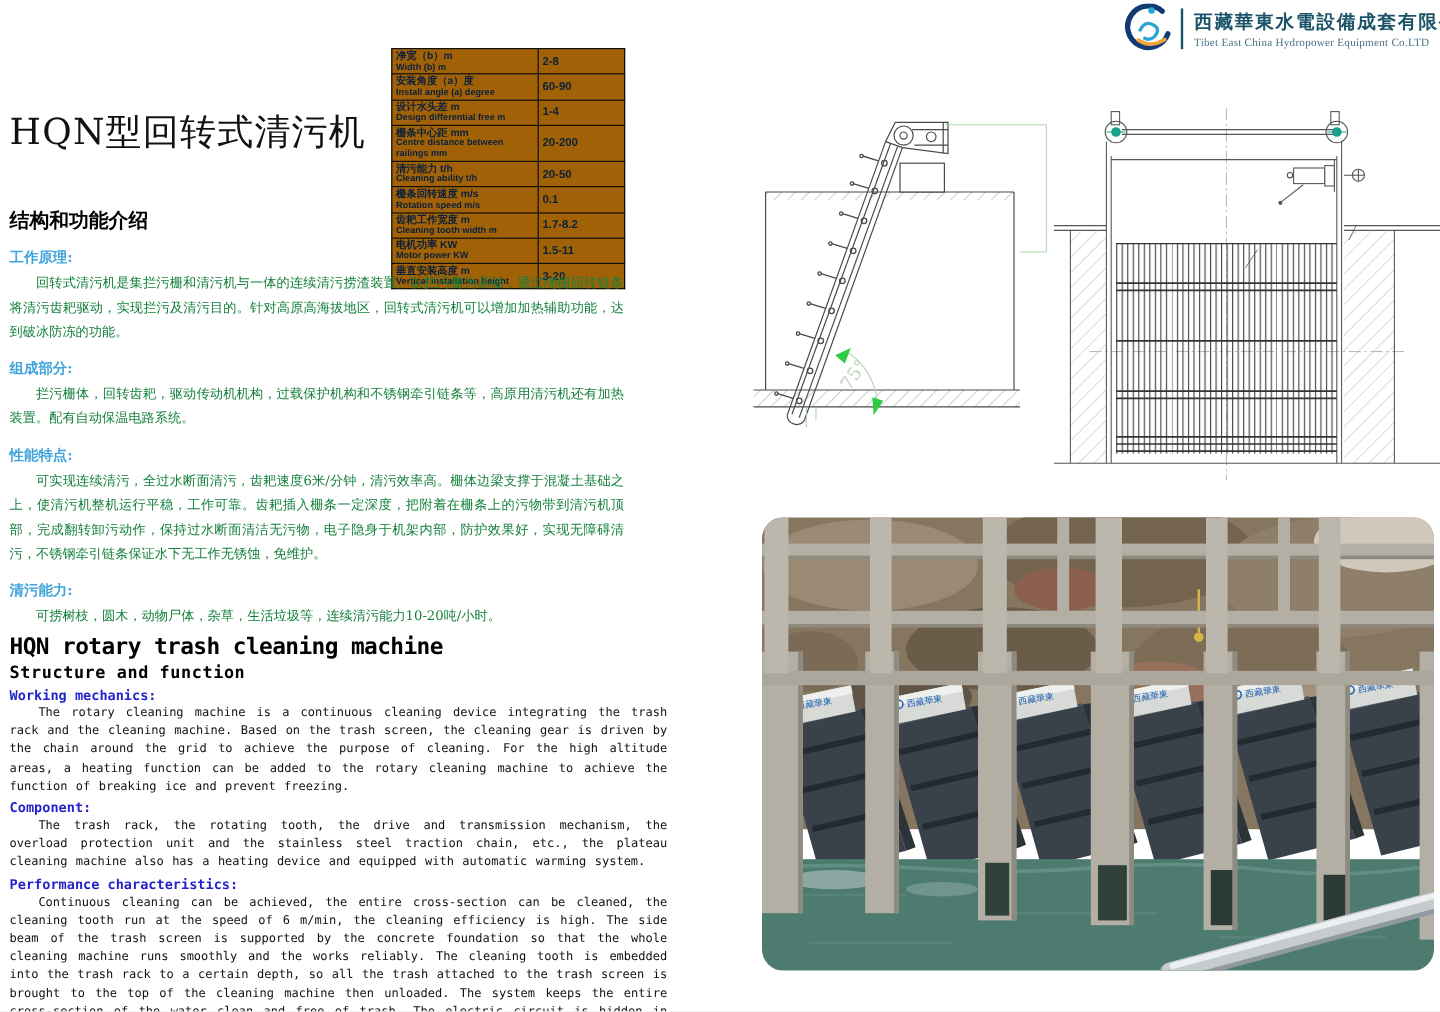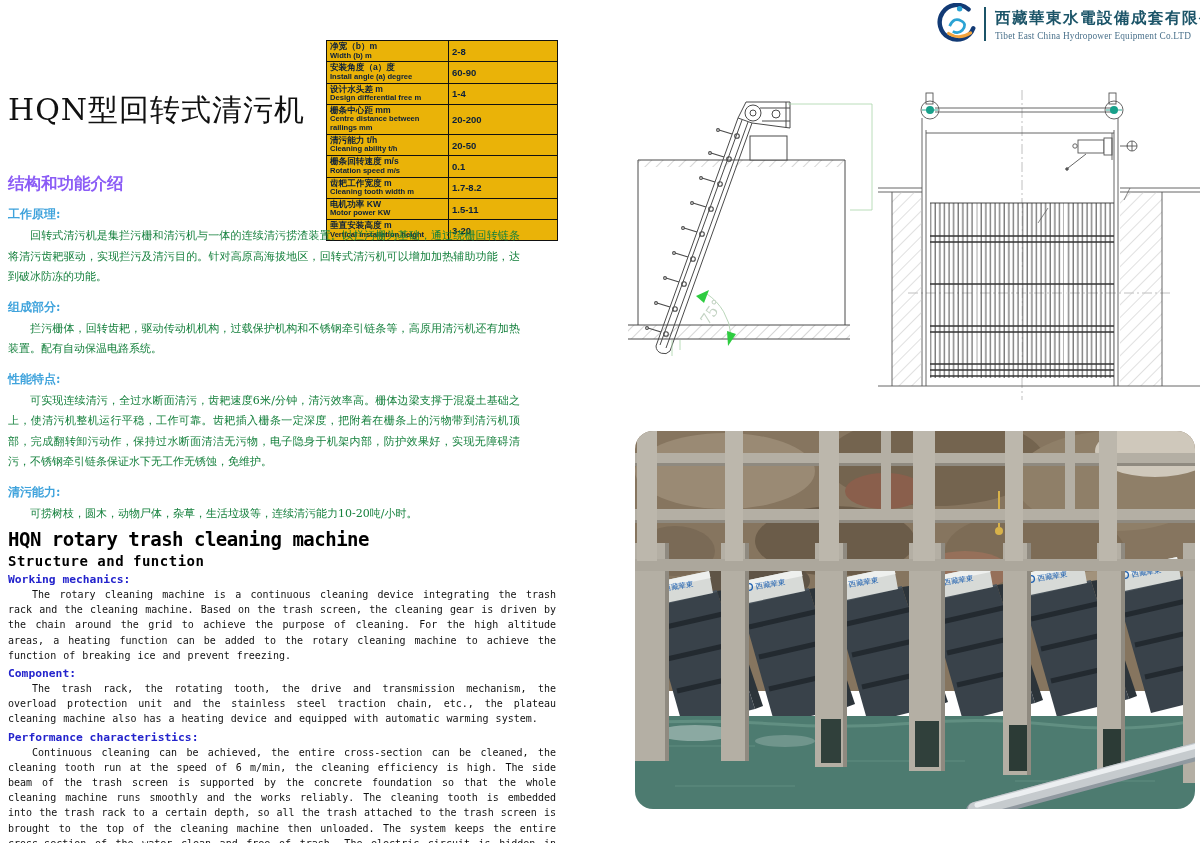--- a/index.html
+++ b/index.html
@@ -12,34 +12,34 @@
   
   .logo-block { position:absolute; left:936px; top:3px; display:flex; align-items:center; }
   .logo-mark { width:42px; height:42px; }
   .logo-sep { width:2px; height:34px; background:#1b5468; margin:0 9px 0 6px; }
   .company-cn { font-size:15.5px; font-weight:bold; color:#1b5468; letter-spacing:1.5px;
                 font-family:"DejaVu Serif", serif; white-space:nowrap; }
   .company-en { font-size:9.3px; color:#49708a; margin-top:2px; letter-spacing:.2px;
                 font-family:"Liberation Serif", serif; white-space:nowrap; }
 
   
-  .spec-table { position:absolute; left:326px; top:40px; width:232px;
-                border:1.6px solid #111; border-collapse:collapse; background:#eab308; }
+  .spec-table { position:absolute; left:326px; top:40px; width:195px;
+                border:1.6px solid #111; border-collapse:collapse; background:#a16207; }
   .spec-table td { border:1px solid #111; padding:1px 3px; vertical-align:middle; }
   .cell-label { width:122px; }
   .lbl-cn { font-size:8.6px; font-weight:bold; color:#0a1f3c; line-height:9.5px; }
   .lbl-en { font-size:7.6px; font-weight:bold; color:#0a1f3c; line-height:8.8px; }
   .cell-val { text-align:left; font-size:9.5px; font-weight:bold; color:#0a1f3c; }
 
   
   .text-col { position:absolute; left:8px; top:90px; width:548px; }
   .cn-title { font-family:"DejaVu Serif", serif; font-size:30px; font-weight:500;
               color:#111; letter-spacing:1px; }
   .cn-subtitle { font-family:"DejaVu Serif", serif; font-size:16.5px; font-weight:600;
-                 color:#8b5cf6; margin-top:42px; }
+                 color:#000000; margin-top:42px; }
   .cn-h { font-size:12px; font-weight:bold; color:#3fa3dc; margin:11px 0 3px;
           font-family:"DejaVu Serif", serif; }
   .cn-p { font-family:"DejaVu Serif", serif; font-size:11px; line-height:20.5px;
           color:#15803d; text-indent:2em; max-width:512px; text-align:justify; }
   .en-title { font-family:"DejaVu Sans Mono", monospace; font-size:19px; font-weight:bold;
               color:#000; letter-spacing:-0.5px; margin-top:4px; }
   .en-subtitle { font-family:"DejaVu Sans Mono", monospace; font-size:14px; font-weight:bold;
                  color:#000; margin-top:3px; letter-spacing:.5px; }
   .en-h { font-family:"DejaVu Sans Mono", monospace; font-size:11.3px; font-weight:bold;
           color:#2323cc; margin:4px 0 1px; }

